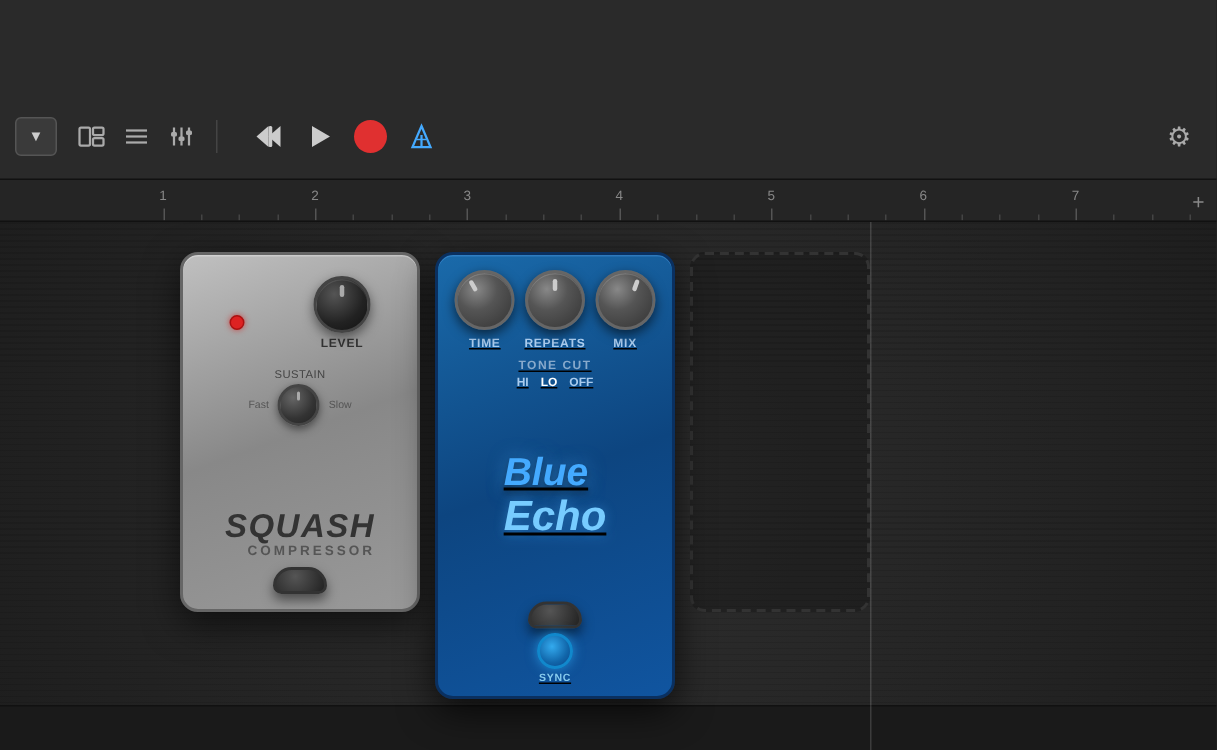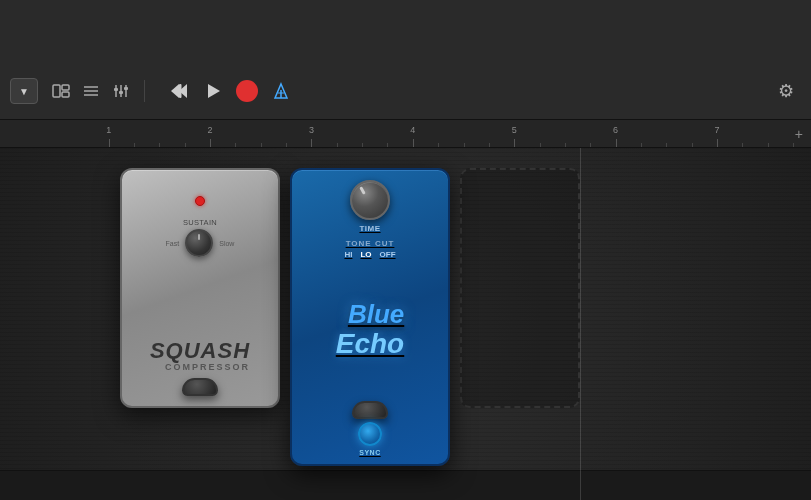--- a/index.html
+++ b/index.html
@@ -465,21 +465,21 @@
 
     .echo-brand-area {
       flex: 1;
       display: flex;
       align-items: center;
       justify-content: center;
       width: 100%;
     }
 
     .echo-brand-text {
-      text-align: right;
+      text-align: left;
       line-height: 1.1;
     }
 
     .echo-brand-blue {
       font-size: 26px;
       font-weight: 900;
       color: #4af;
       font-style: italic;
       text-shadow: 0 0 12px rgba(80,180,255,0.5), 0 2px 4px rgba(0,0,0,0.5);
     }
@@ -693,20 +693,24 @@
   <div class="timeline-line"></div>
 
   <div class="pedals-area">
 
     <div class="pedal-squash">
 
       <div class="squash-top-row">
         <div class="knob-group" style="justify-content:center;margin-top:12px;">
           <div class="knob-small"></div>
         </div>
+        <div class="knob-group">
+          <div class="knob" style="--rot: -40deg;"></div>
+          <span class="knob-label">LEVEL</span>
+        </div>
       </div>
 
       <div style="text-align:center;margin-top:8px;">
         <div class="squash-attack">SUSTAIN</div>
         <div class="squash-attack-row">
           <span class="attack-label-sm">Fast</span>
           <div class="knob-attack"></div>
           <span class="attack-label-sm">Slow</span>
         </div>
       </div>
@@ -719,20 +723,28 @@
       <div class="pedal-footswitch"></div>
     </div>
 
     <div class="pedal-echo">
 
       <div class="echo-top-row">
         <div class="knob-group">
           <div class="echo-knob echo-knob-time"></div>
           <span class="echo-knob-label">Time</span>
         </div>
+        <div class="knob-group">
+          <div class="echo-knob echo-knob-repeats"></div>
+          <span class="echo-knob-label">Repeats</span>
+        </div>
+        <div class="knob-group">
+          <div class="echo-knob echo-knob-mix"></div>
+          <span class="echo-knob-label">Mix</span>
+        </div>
       </div>
 
       <div class="echo-tone-cut">TONE CUT</div>
       <div class="echo-tone-row">
         <span class="echo-tone-opt">HI</span>
         <span class="echo-tone-opt active">LO</span>
         <span class="echo-tone-opt">OFF</span>
       </div>
 
       <div class="echo-brand-area">

